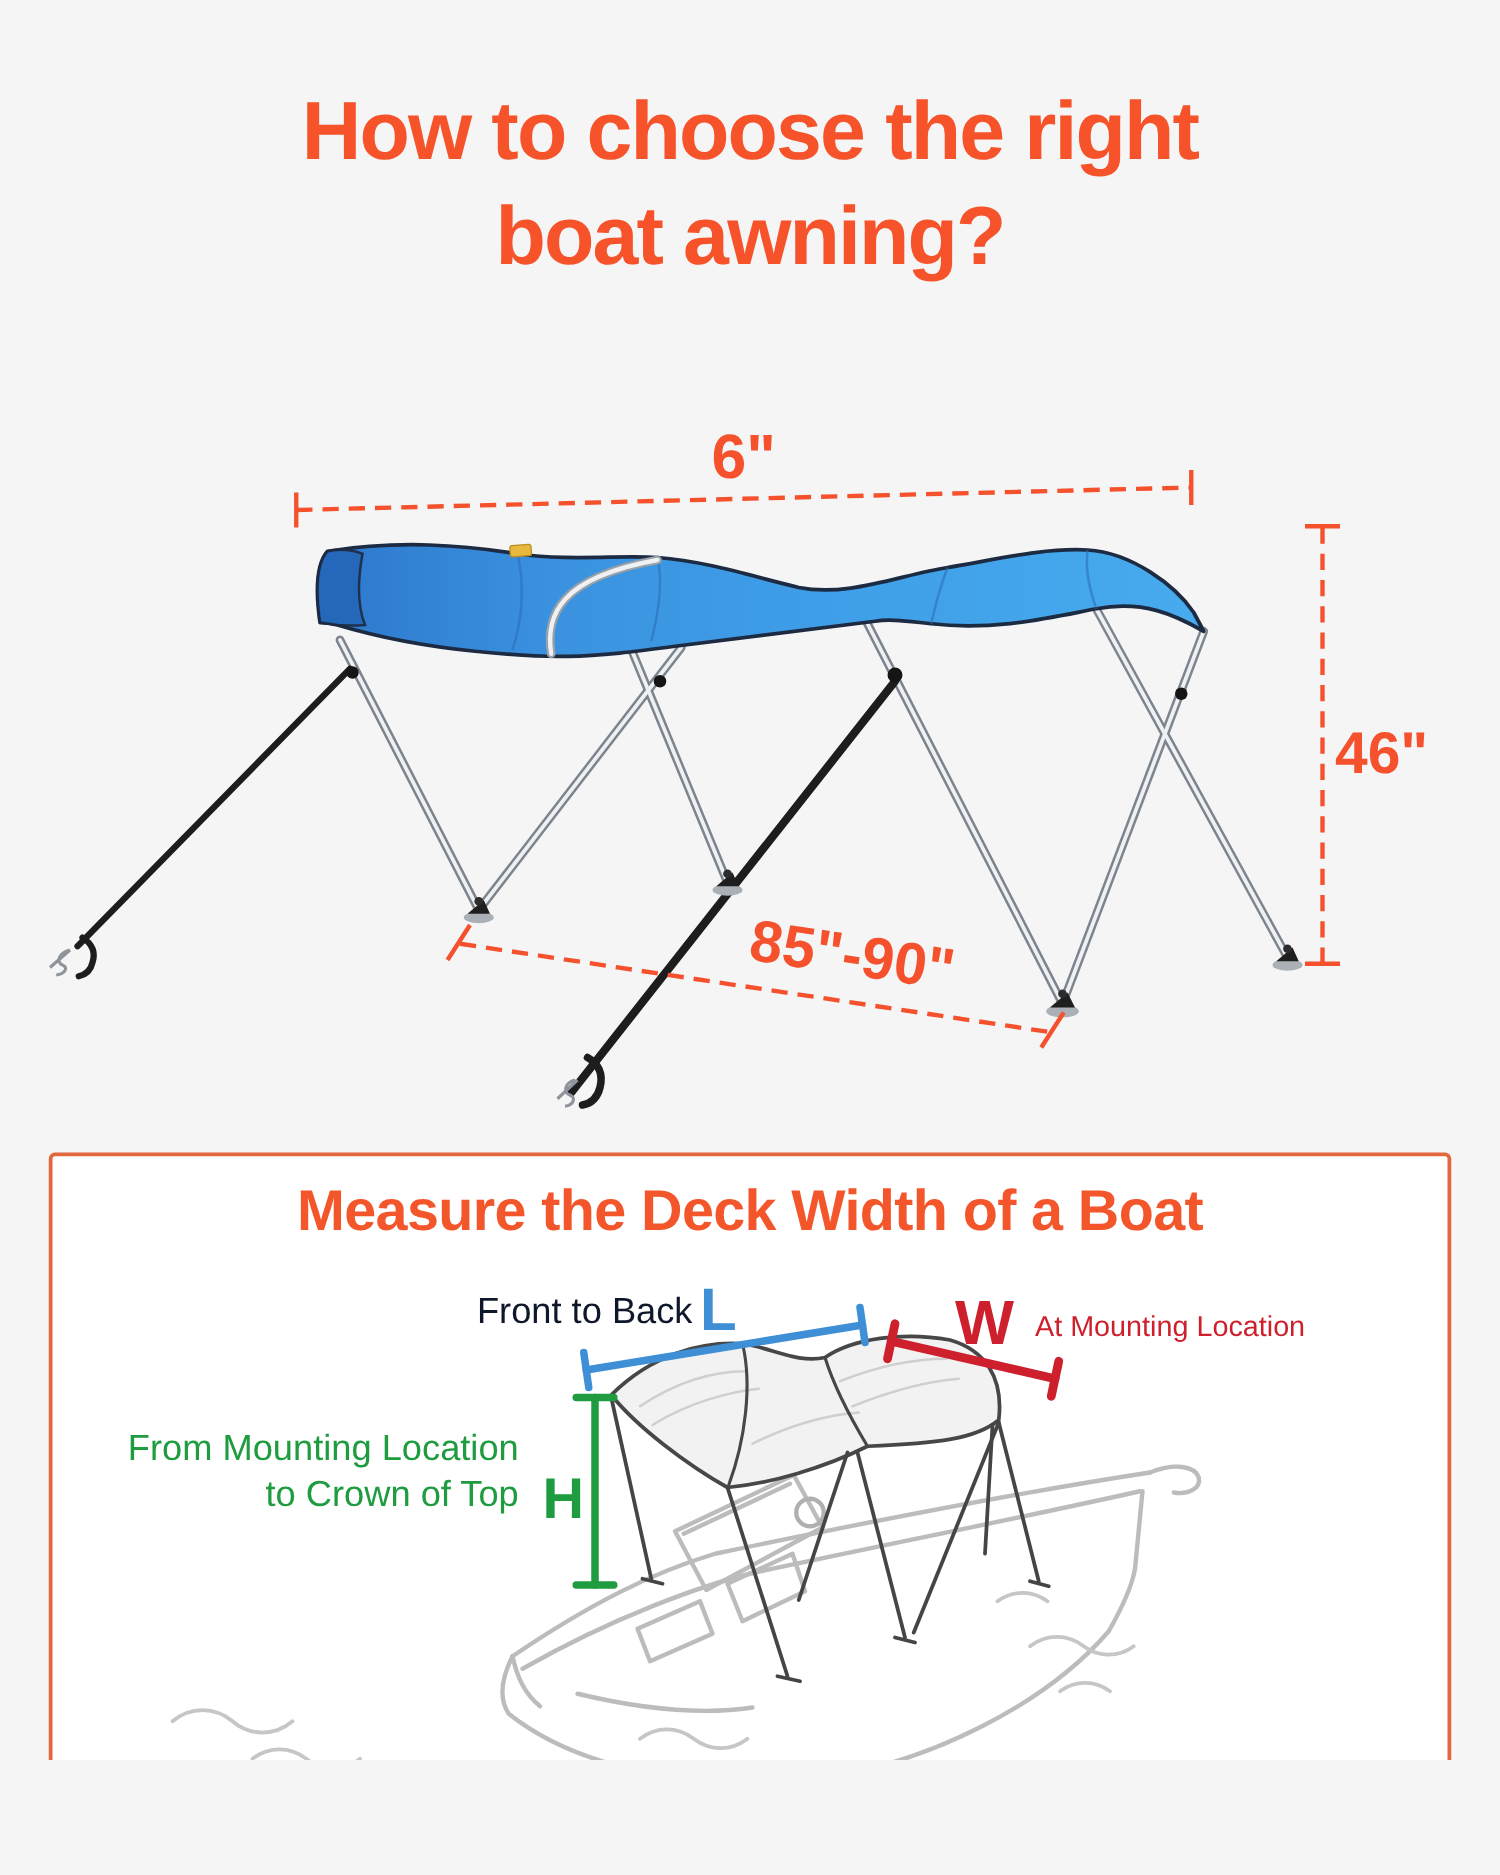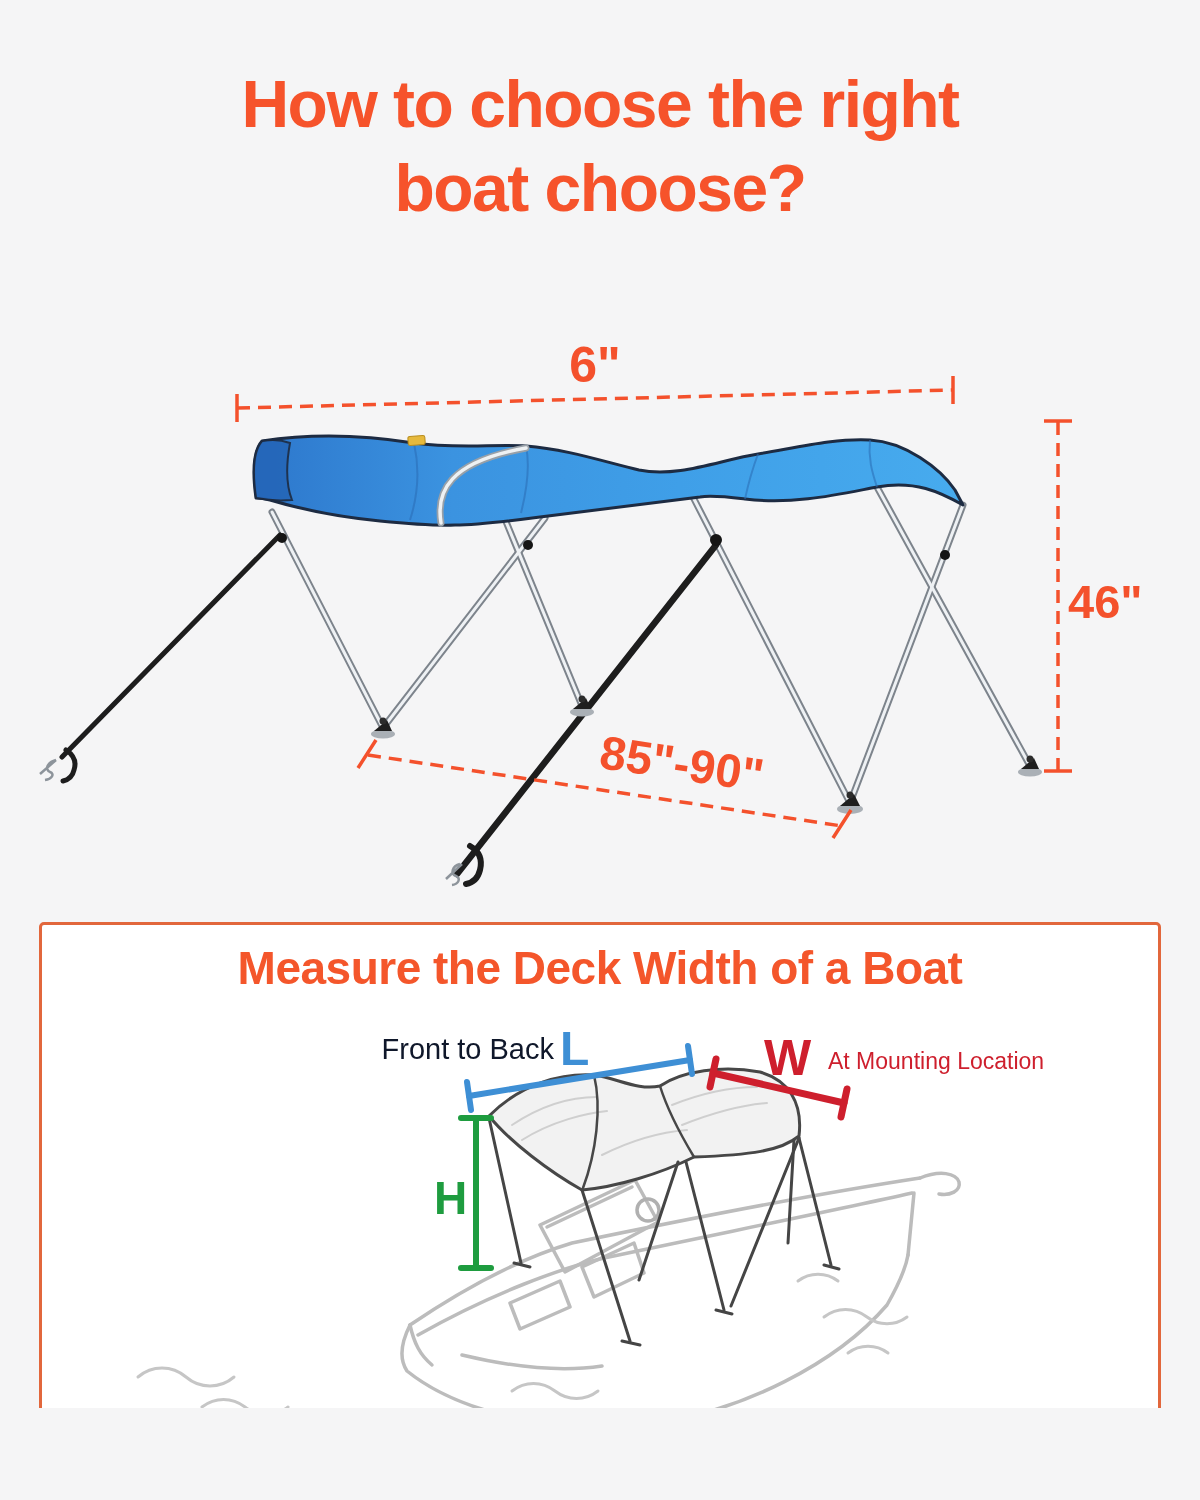--- a/index.html
+++ b/index.html
@@ -31,21 +31,21 @@
     font-size:46px;font-weight:700;letter-spacing:-0.5px;color:#f4562b;white-space:nowrap;
   }
 </style>
 </head>
 <body>
 
 <div class="canvas">
 
   <div class="page-title">
     <span>How to choose the right</span><br>
-    <span>boat choose?</span>
+    <span>boat awning?</span>
   </div>
 
   <svg class="scene" viewBox="0 0 1200 920">
     <defs>
       <linearGradient id="canopyGrad" x1="0" y1="0" x2="1" y2="0">
         <stop offset="0" stop-color="#2d77cc"></stop>
         <stop offset="0.28" stop-color="#3b93e0"></stop>
         <stop offset="0.6" stop-color="#3f9fe8"></stop>
         <stop offset="1" stop-color="#47abee"></stop>
       </linearGradient>
@@ -227,16 +227,20 @@
           <path d="M 419,193 L 449,193"></path>
           <path d="M 419,343 L 449,343"></path>
         </g>
       </g>
     </svg>
 
     <div class="lbl lbl-front-back">Front to Back</div>
     <div class="lbl lbl-letter-l">L</div>
     <div class="lbl lbl-letter-w">W</div>
     <div class="lbl lbl-mounting">At Mounting Location</div>
+    <div class="lbl lbl-green">
+      <div>From Mounting Location</div>
+      <div>to Crown of Top</div>
+    </div>
     <div class="lbl lbl-letter-h">H</div>
   </div>
 
 </div>
 
 </body></html>

